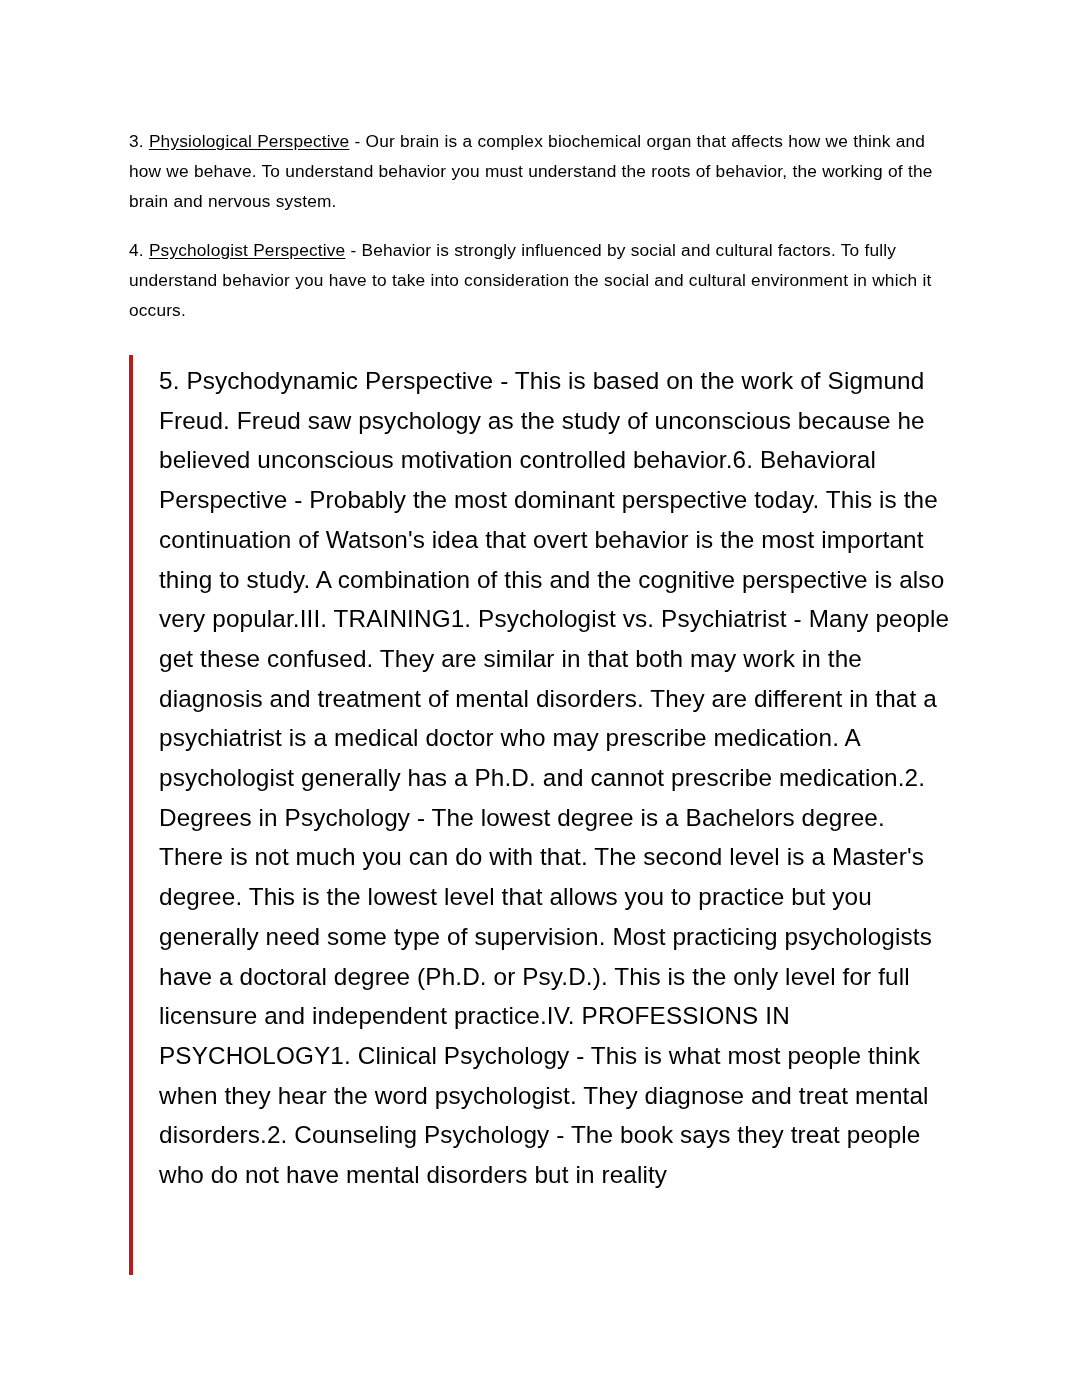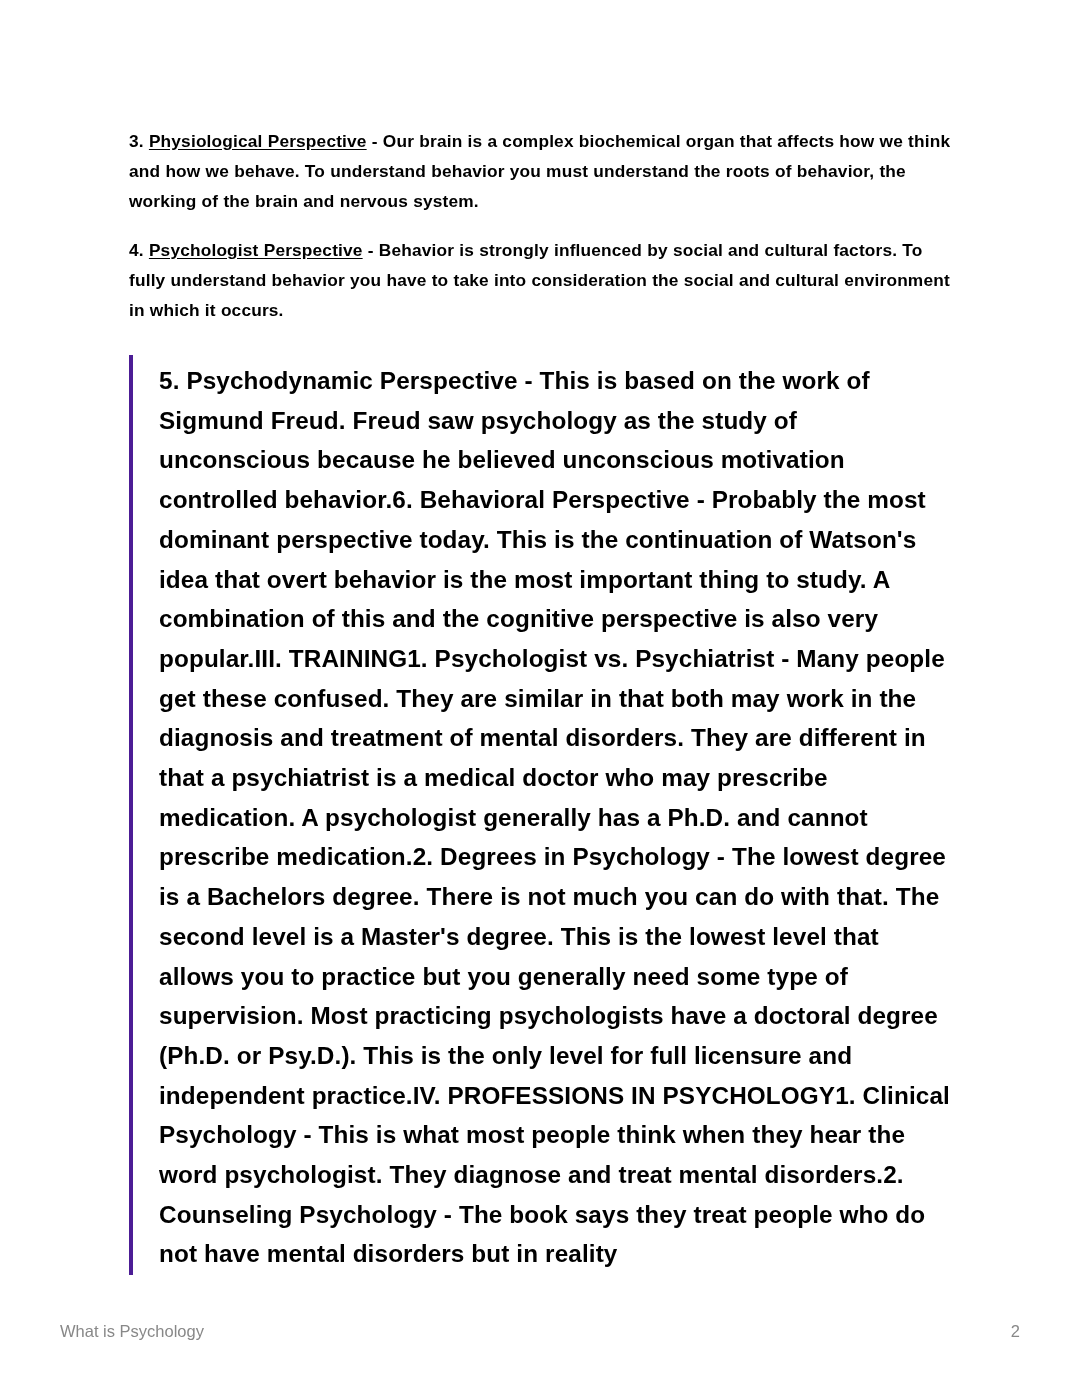--- a/index.html
+++ b/index.html
@@ -24,21 +24,20 @@
     width: 1080px;
     height: 1397px;
     background: #ffffff;
   }
 
   .content {
     position: absolute;
     left: 129px;
     top: 126px;
     width: 825px;
-    font-weight: bold;
   }
 
   
   .para {
     font-size: 17.3px;
     line-height: 30px;
     color: #000000;
     margin: 0 0 19px 0;
     text-align: left;
     letter-spacing: 0.01em;
@@ -46,21 +45,21 @@
   }
   .para .term {
     text-decoration: underline;
     text-underline-offset: 2px;
   }
 
   
   .quote-block {
     margin-top: 30px;
     padding-left: 26px;
-    border-left: 4px solid #4c1d95;
+    border-left: 4px solid #b91c1c;
     min-height: 920px;
     box-sizing: border-box;
   }
   .quote-text {
     font-size: 24.3px;
     line-height: 39.7px;
     color: #000000;
     margin: 0;
     padding-top: 6px;
     text-align: left;
@@ -93,18 +92,14 @@
     <p class="para"><span>3. </span><span class="term">Physiological Perspective</span><span> - Our brain is a complex biochemical organ that affects how we think and how we behave. To understand behavior you must understand the roots of behavior, the working of the brain and nervous system.</span></p>
 
     <p class="para"><span>4. </span><span class="term">Psychologist Perspective</span><span> - Behavior is strongly influenced by social and cultural factors. To fully understand behavior you have to take into consideration the social and cultural environment in which it occurs.</span></p>
 
     <div class="quote-block">
       <p class="quote-text">5. Psychodynamic Perspective - This is based on the work of Sigmund Freud. Freud saw psychology as the study of unconscious because he believed unconscious motivation controlled behavior.6. Behavioral Perspective - Probably the most dominant perspective today. This is the continuation of Watson's idea that overt behavior is the most important thing to study. A combination of this and the cognitive perspective is also very popular.III. TRAINING1. Psychologist vs. Psychiatrist - Many people get these confused. They are similar in that both may work in the diagnosis and treatment of mental disorders. They are different in that a psychiatrist is a medical doctor who may prescribe medication. A psychologist generally has a Ph.D. and cannot prescribe medication.2. Degrees in Psychology - The lowest degree is a Bachelors degree. There is not much you can do with that. The second level is a Master's degree. This is the lowest level that allows you to practice but you generally need some type of supervision. Most practicing psychologists have a doctoral degree (Ph.D. or Psy.D.). This is the only level for full licensure and independent practice.IV. PROFESSIONS IN PSYCHOLOGY1. Clinical Psychology - This is what most people think when they hear the word psychologist. They diagnose and treat mental disorders.2. Counseling Psychology - The book says they treat people who do not have mental disorders but in reality</p>
     </div>
 
   </div>
 
-  <div class="footer">
-    <span class="footer-title">What is Psychology</span>
-    <span class="footer-pageno">2</span>
-  </div>
 
 </div>
 
 </body></html>

